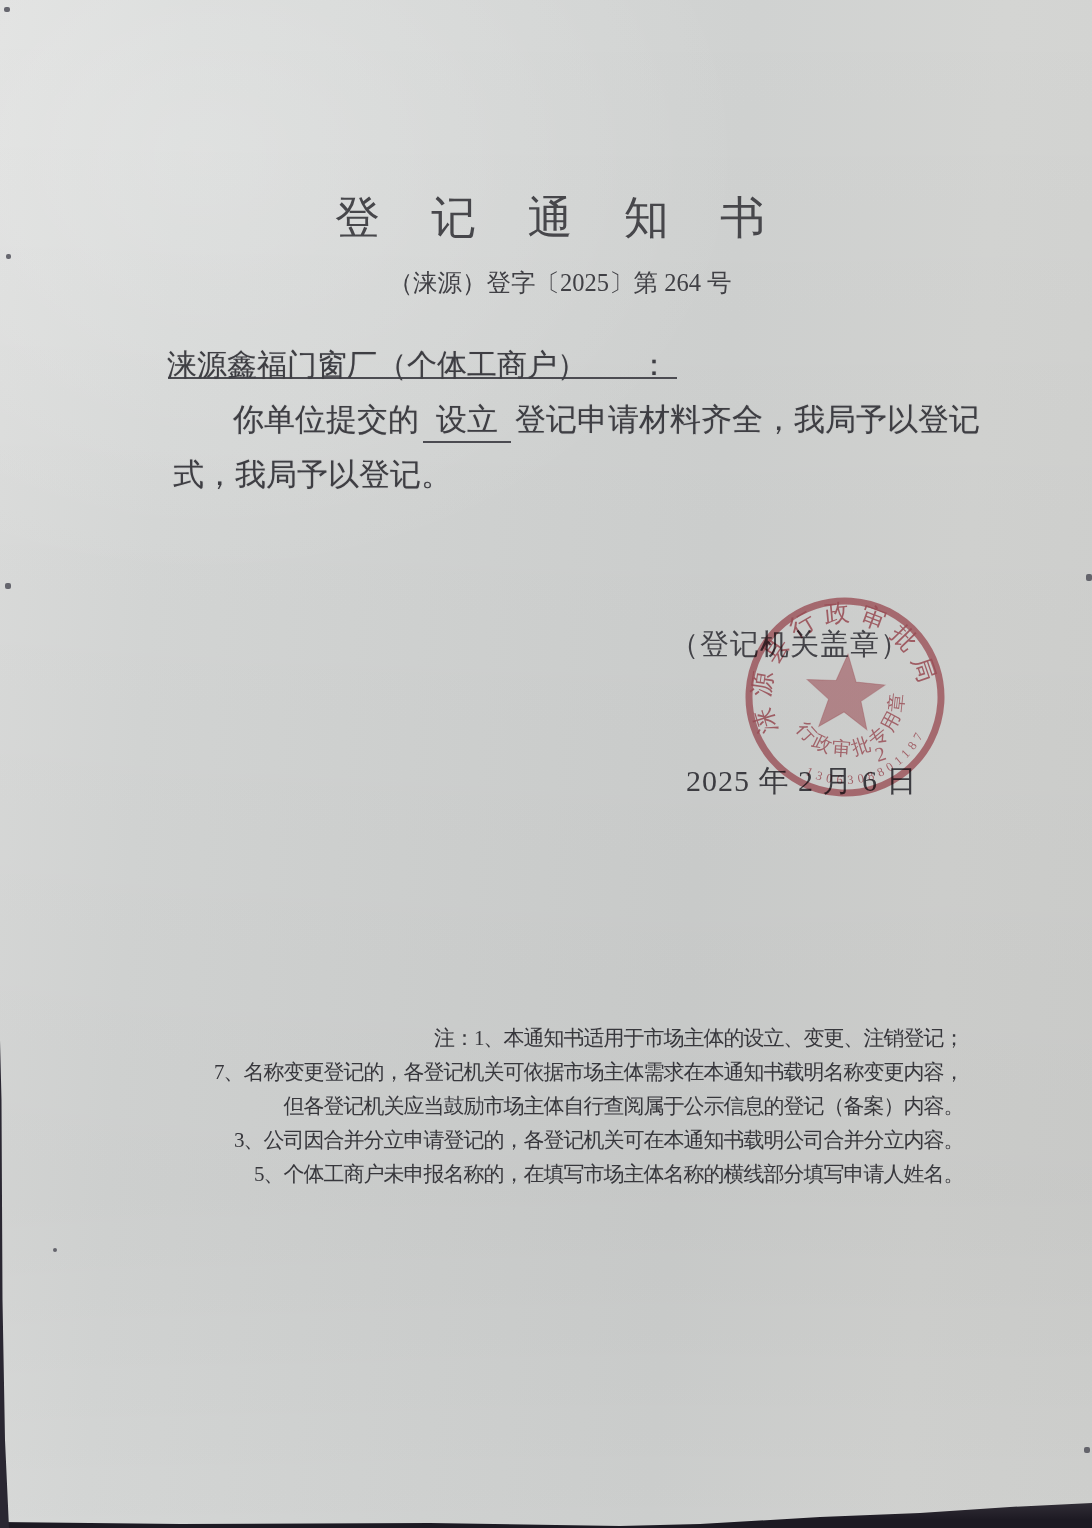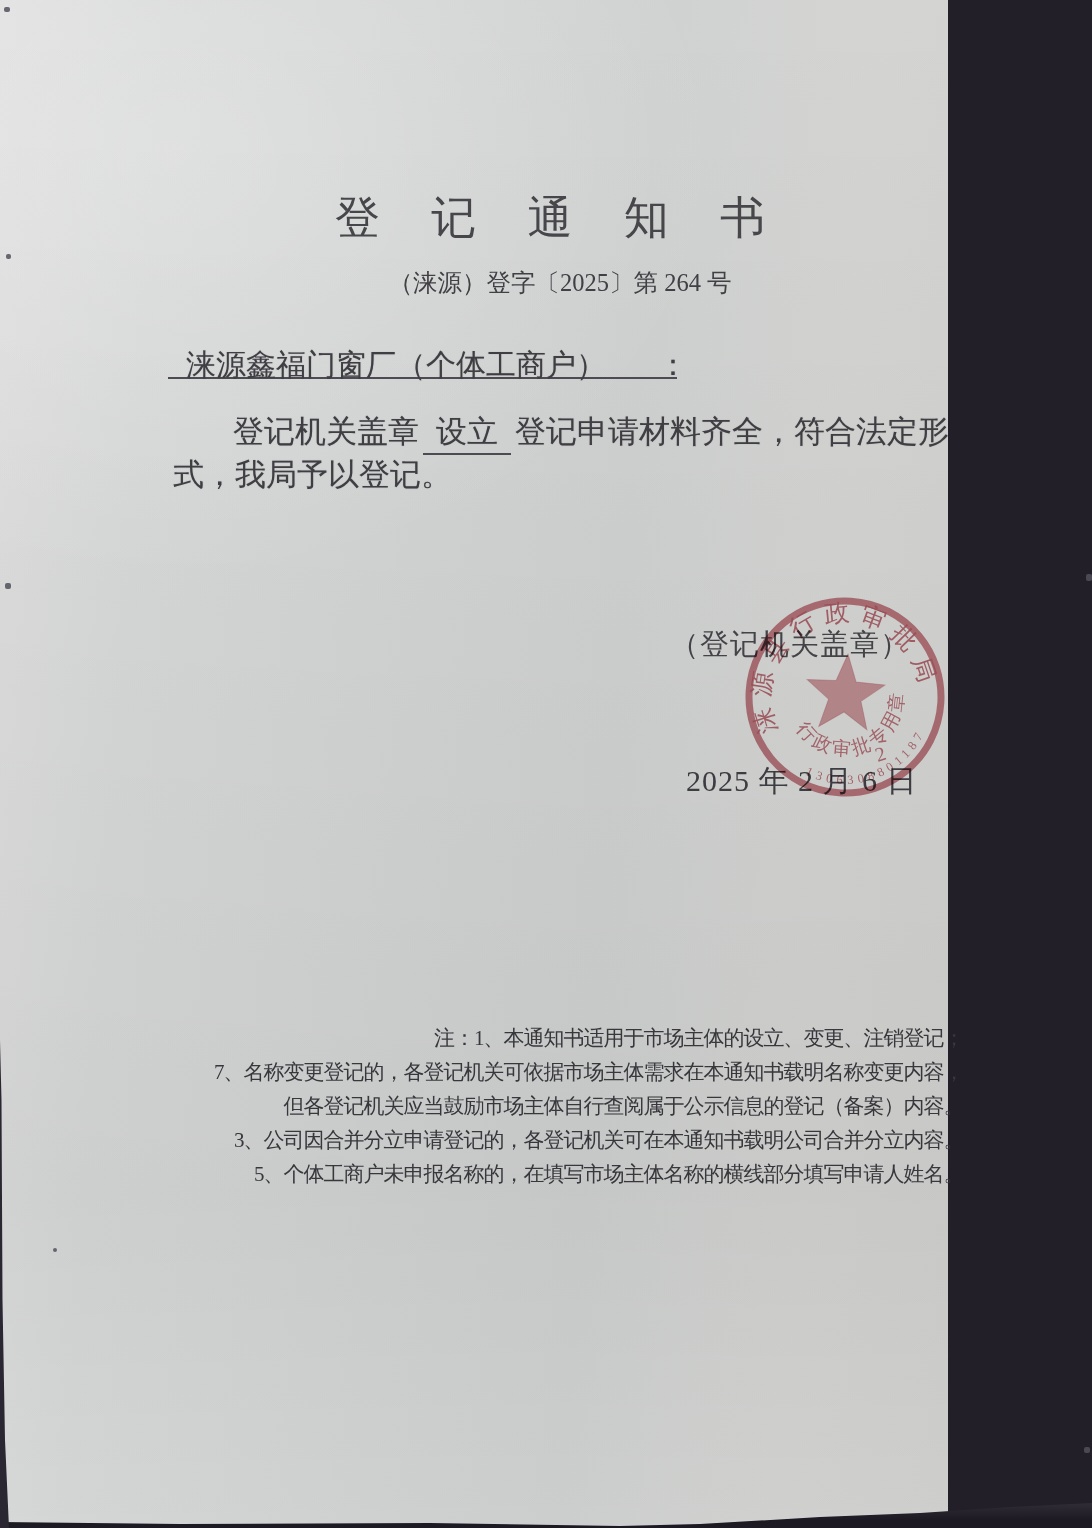--- a/index.html
+++ b/index.html
@@ -4,36 +4,36 @@
 <style>
   html,body{margin:0;padding:0;}
   body{
     width:1092px;height:1528px;
     background:#221f28;
     overflow:hidden;
     position:relative;
     font-family:"Liberation Serif","DejaVu Serif",serif;
   }
   #photo{
-    position:absolute;left:0;top:0;width:948px;height:1528px;
+    position:absolute;left:0;top:0;width:1092px;height:1528px;
     background:
       radial-gradient(ellipse 900px 700px at 18% 10%, rgba(255,255,255,0.22), rgba(255,255,255,0) 62%),
       linear-gradient(180deg, rgba(0,0,0,0.00) 0%, rgba(0,0,0,0.03) 45%, rgba(0,0,0,0.05) 78%, rgba(0,0,0,0.02) 100%),
       linear-gradient(94deg, #dfe0df 0%, #d8dad9 16%, #d3d5d4 44%, #d0d2d1 63%, #d4d5d3 84%, #d2d3d1 100%);
   }
   .abs{position:absolute;white-space:nowrap;}
   .ink{color:#3e3e43;text-shadow:0 0 1px rgba(62,62,68,0.35);}
   #doc-title{left:0;top:188px;width:1092px;text-align:center;font-size:45px;letter-spacing:20px;color:#47474b;transform:translateX(14px);font-weight:500;}
   #doc-number{left:0;top:266px;width:1092px;text-align:center;font-size:24.5px;letter-spacing:0px;color:#404045;transform:translateX(14px);}
   #addressee-underline{left:168px;top:377px;width:509px;height:2px;background:#4b4b51;}
-  #addressee-text{left:186px;top:345px;font-size:30px;color:#3e3e43;}
+  #addressee-text{left:167px;top:345px;font-size:30px;color:#3e3e43;}
   #addressee-colon{margin-left:52px;}
   #body-line1{left:233px;top:399px;font-size:31px;}
   #body-line2{left:173px;top:454px;font-size:31px;}
-  .blank-underline{display:inline-block;border-bottom:2px solid #4b4b51;padding:0 13px;margin:12px 4px;}
+  .blank-underline{display:inline-block;border-bottom:2px solid #4b4b51;padding:0 13px;margin:0 4px;}
   #seal-caption{left:670px;top:625px;font-size:29px;letter-spacing:1px;color:#434348;}
   #date-line{left:686px;top:761px;font-size:30px;letter-spacing:1px;color:#3c3c41;}
   #seal{left:730px;top:582px;width:230px;height:230px;mix-blend-mode:multiply;pointer-events:none;opacity:0.92;}
   #notes{left:172px;top:1021px;font-size:21px;letter-spacing:-1px;line-height:34px;color:#37373c;}
   .note-line{white-space:nowrap;text-align:right;}
   .note-indent{text-indent:42px;}
   
   #dark-bottom{left:0;top:1500px;width:1092px;height:28px;
     background:linear-gradient(180deg,#343039 0%,#1d1a23 70%);
     clip-path:polygon(0px 22px,180px 24px,430px 23px,620px 26px,700px 24px,820px 17px,920px 13px,1010px 7px,1092px 3px,1092px 28px,0px 28px);}
@@ -49,21 +49,21 @@
   <div id="doc-title" class="abs">登 记 通 知 书</div>
 
   <div id="doc-number" class="abs">（涞源）登字〔2025〕第 264 号</div>
 
   <div id="addressee-underline" class="abs"></div>
   <div id="addressee-text" class="abs ink">
     <span>涞源鑫福门窗厂（个体工商户）</span><span id="addressee-colon">：</span>
   </div>
 
   <div id="body-line1" class="abs ink">
-    <span>登记机关盖章</span><span class="blank-underline">设立</span><span>登记申请材料齐全，符合法定形</span>
+    <span>你单位提交的</span><span class="blank-underline">设立</span><span>登记申请材料齐全，我局予以登记</span>
   </div>
   <div id="seal-caption" class="abs">（登记机关盖章）</div>
 
   <div id="body-line2" class="abs ink">式，我局予以登记。</div>
 
   <div id="date-line" class="abs">2025 年 2 月 6 日</div>
 
   <svg id="seal" class="abs" viewBox="-115 -115 230 230">
     <g transform="rotate(-18)" fill="none" font-family="Liberation Serif, DejaVu Serif, serif">
       <circle r="96" stroke="#bb5560" stroke-width="7" stroke-opacity="0.8"></circle>

